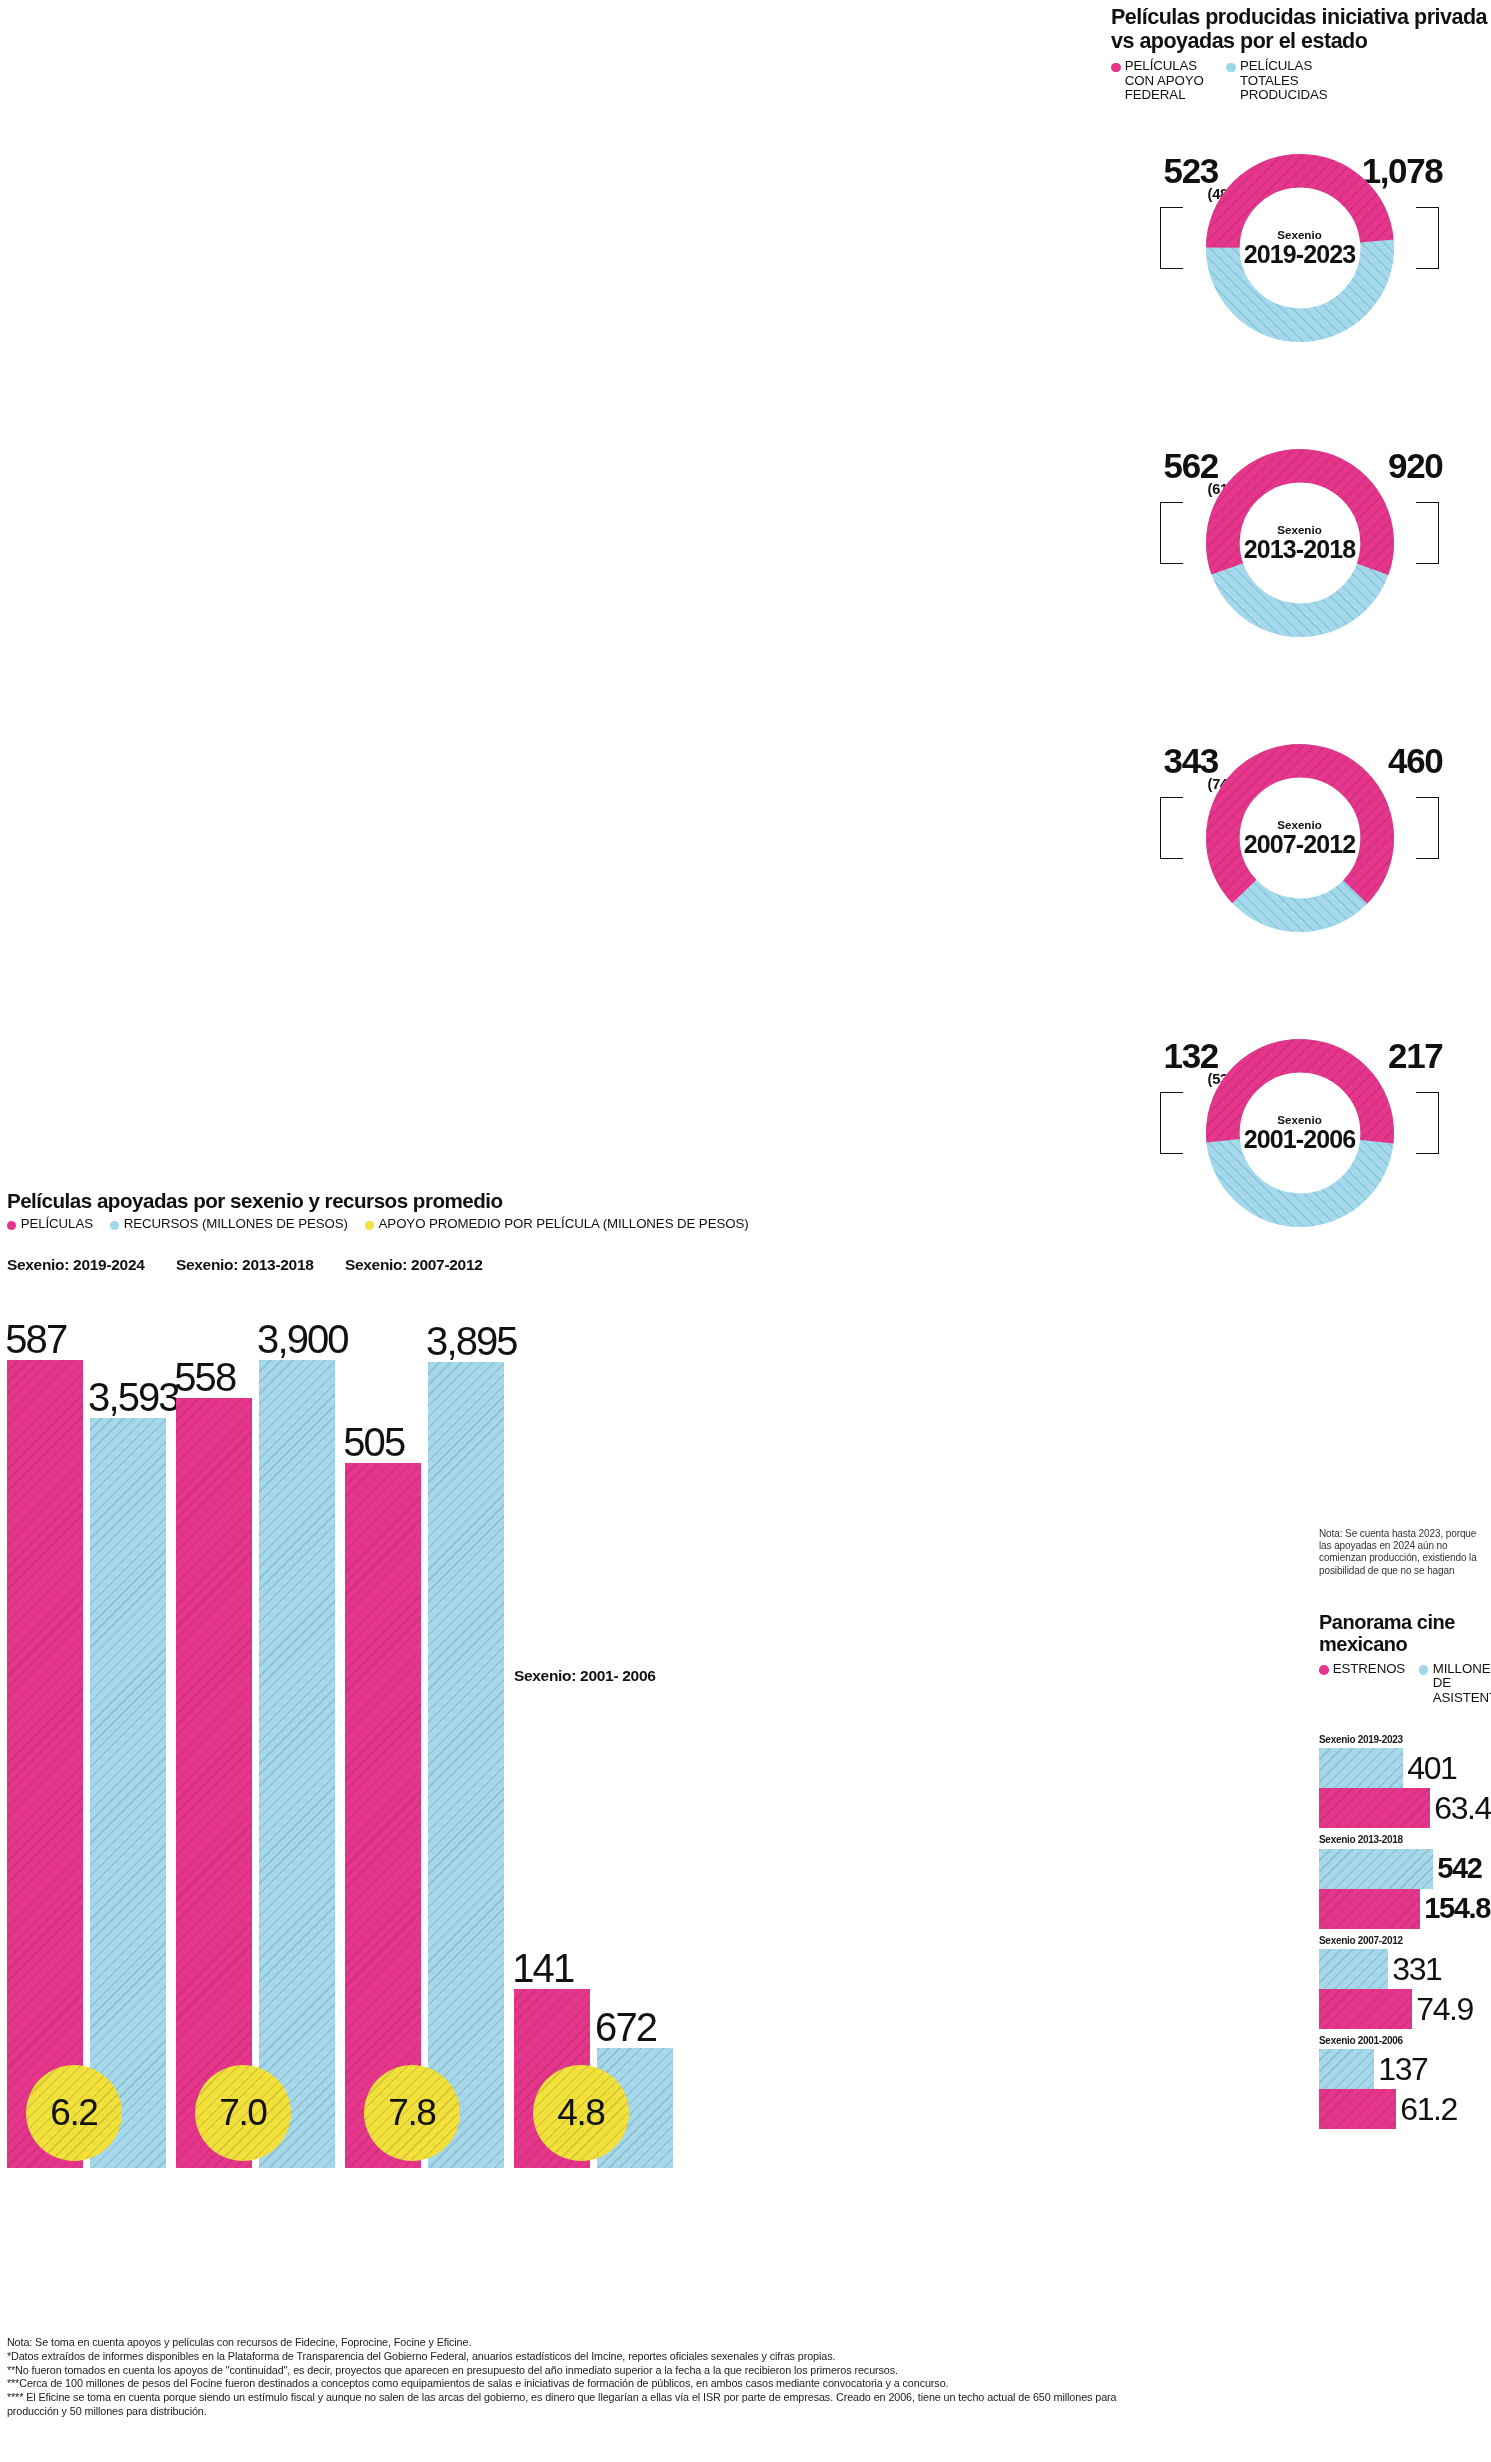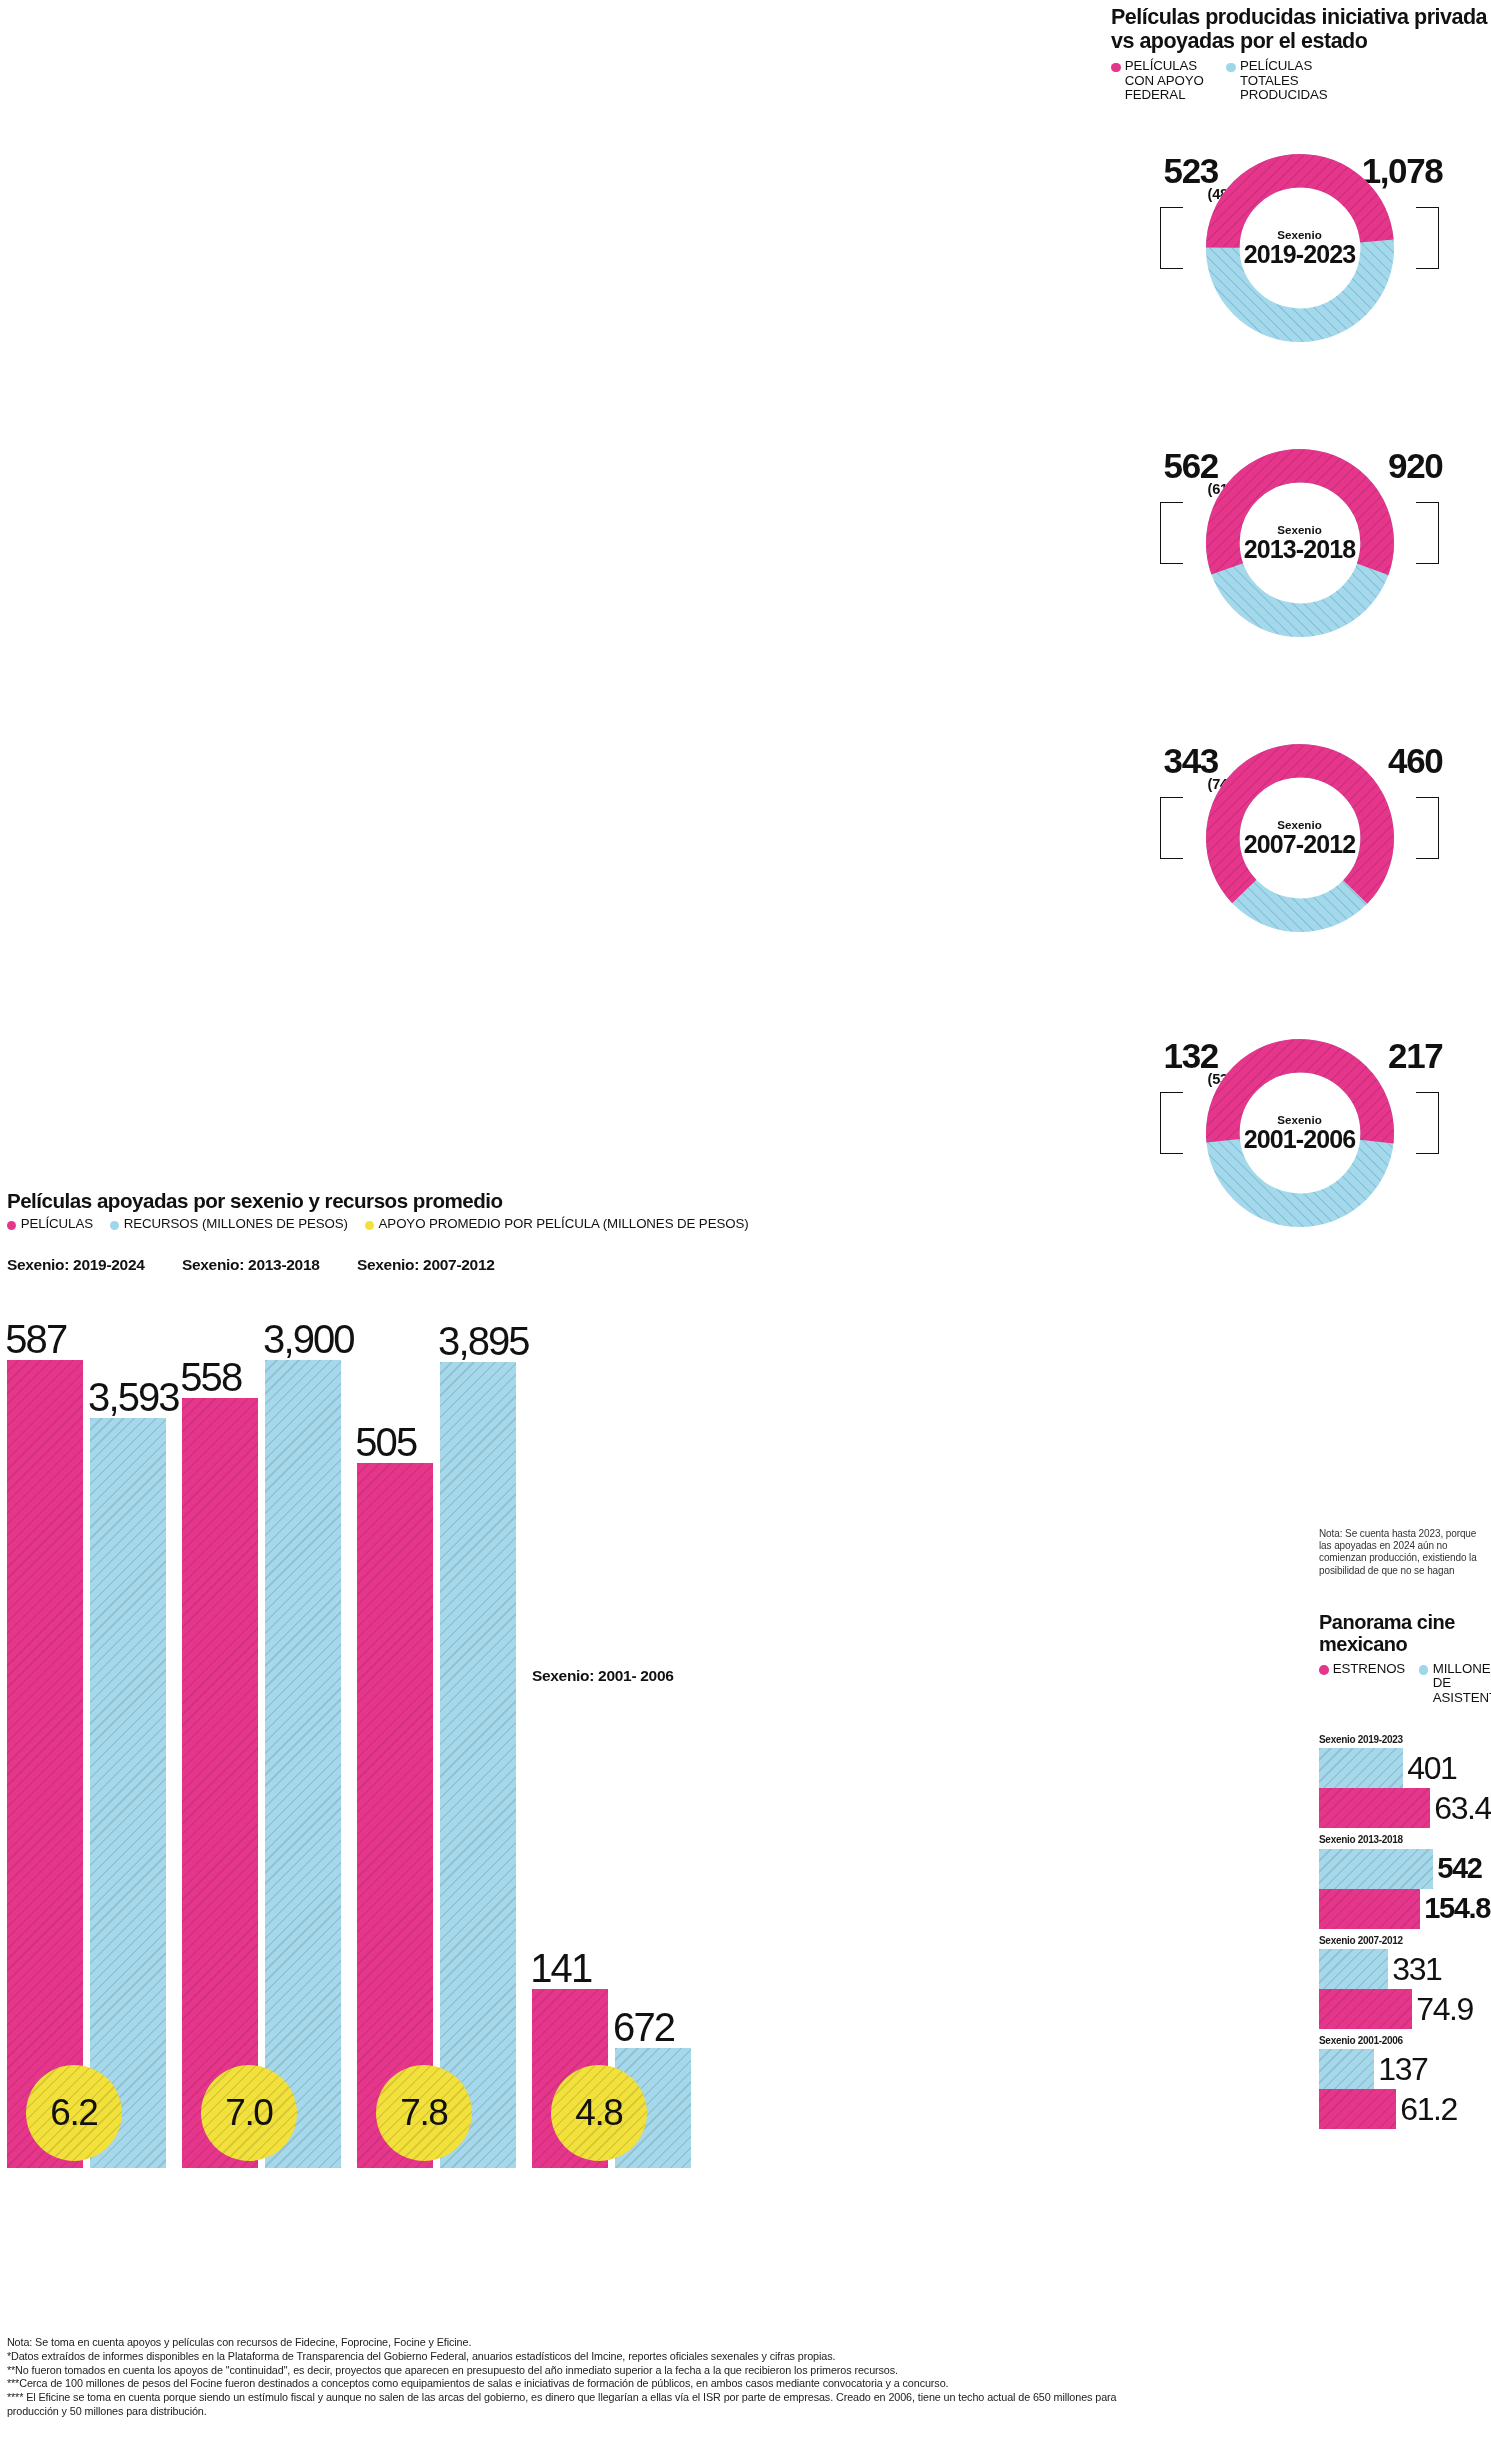--- a/index.html
+++ b/index.html
@@ -93,21 +93,21 @@
     font-size: 32px; letter-spacing: -1.4px; font-weight: 400;
     font-family: "Liberation Sans Narrow", "Liberation Sans", sans-serif;
     color: #111; margin-left: 4.3px; line-height: 1;
   }
 
   
   #barchart-panel { position: absolute; left: 6.9px; top: 1189px; width: 1092px; }
   #barchart-title { }
   #bar-columns {
     position: relative; display: flex; align-items: flex-end;
-    gap: 10px; margin-top: 24px; height: 912px;
+    gap: 4px; margin-top: 24px; height: 912px;
   }
   .bar-group { position: relative; height: 100%; }
   .bg-title {
     position: absolute; top: 0; left: 0; font-weight: bold;
     font-size: 15.5px; letter-spacing: -0.3px; color: #111; white-space: nowrap;
   }
   .bg-bars { position: absolute; bottom: 0; left: 0; display: flex; align-items: flex-end; gap: 6.9px; }
   .bar { position: relative; }
   .bar-num {
     position: absolute; bottom: 100%; left: -1.7px;

